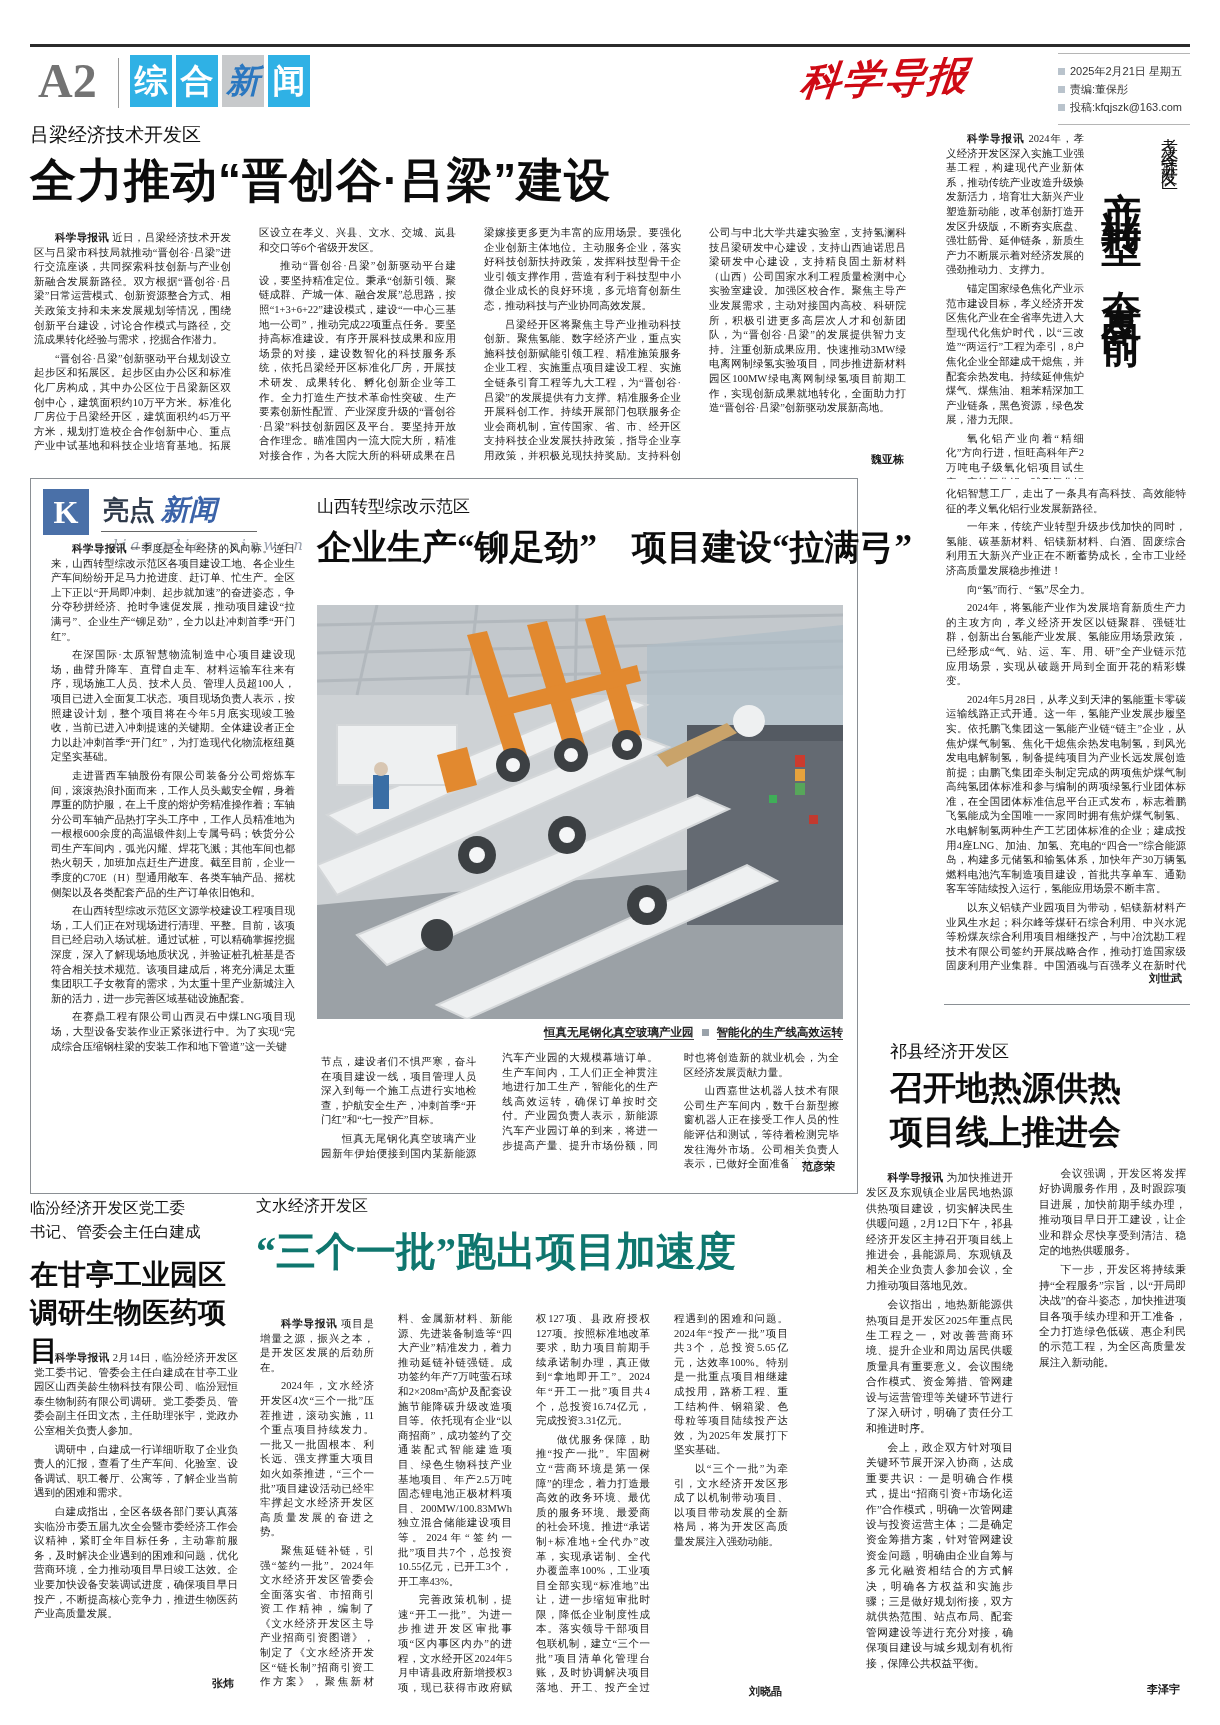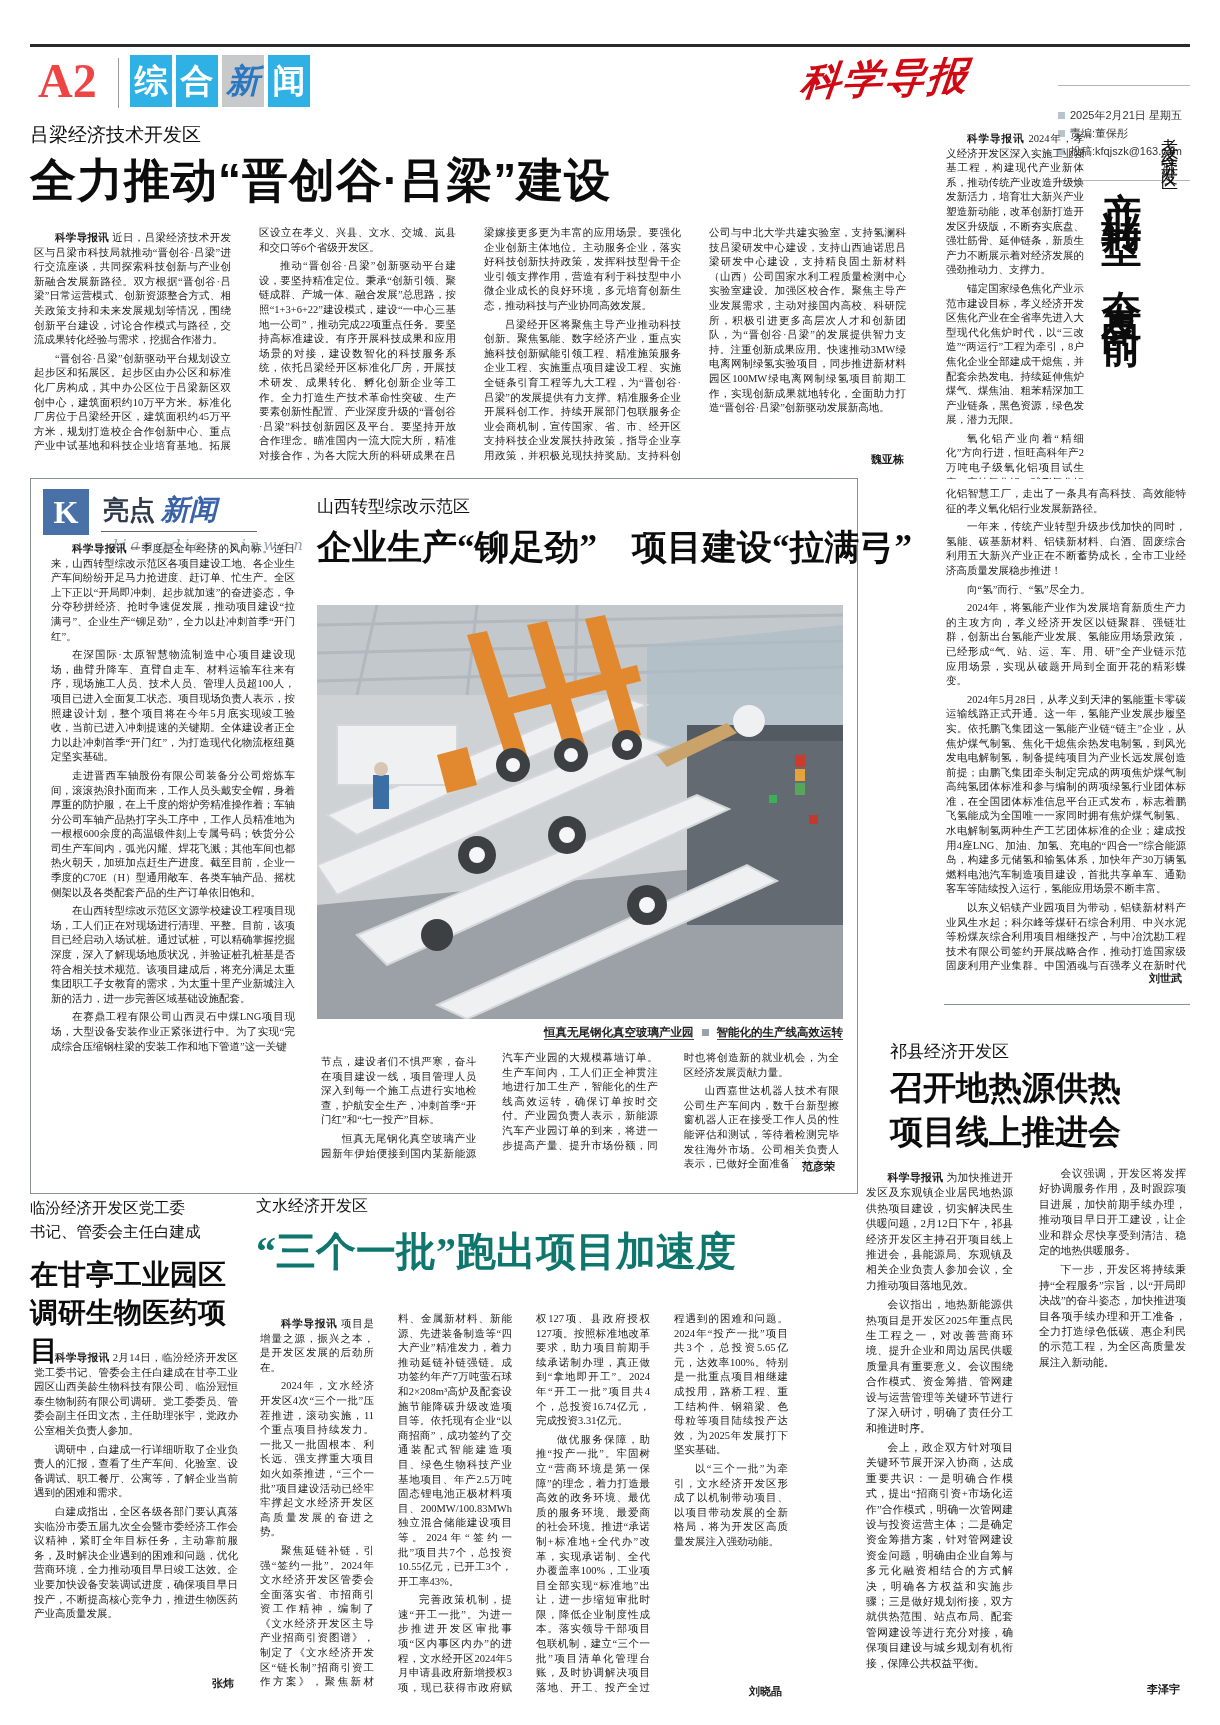--- a/index.html
+++ b/index.html
@@ -1,31 +1,31 @@
 <!DOCTYPE html>
 <html><head>
 <meta charset="utf-8">
 <style>
   html,body{margin:0;padding:0;background:#888;}
   #page{position:relative;width:1220px;height:1725px;background:#ffffff;margin:0 auto;overflow:hidden;
         font-family:"Liberation Serif","DejaVu Serif",serif;color:#1c1c1c;}
   .abs{position:absolute;}
   
   .top-rule{position:absolute;left:30px;top:44px;width:1160px;height:3px;background:#2b2b2b;}
-  .edition{position:absolute;left:38px;top:52px;font:700 48px/58px "Liberation Serif",serif;color:#ef4444;}
+  .edition{position:absolute;left:38px;top:52px;font:700 48px/58px "Liberation Serif",serif;color:#737373;}
   .hdr-vline{position:absolute;left:118px;top:58px;width:1px;height:50px;background:#9a9a9a;}
   .secboxes{position:absolute;left:130px;top:55px;}
   .secbox{display:inline-block;width:42px;height:52px;background:#2fb1e5;color:#fff;
           font:700 33px/52px "Liberation Sans",sans-serif;text-align:center;margin-right:4px;vertical-align:top;}
   .secbox.alt{background:#c7c9cb;color:#2a77c0;font-family:"DejaVu Serif",serif;font-style:italic;font-weight:700;}
   .masthead{position:absolute;left:800px;top:52px;width:170px;text-align:center;
             font-family:"DejaVu Serif",serif;font-style:italic;font-weight:700;font-size:40px;line-height:52px;
             color:#cf0a14;transform:skewX(-8deg) rotate(-2deg);letter-spacing:2px;white-space:nowrap;}
   .dateblock{position:absolute;left:1058px;top:53px;width:132px;border-top:1px solid #b5b5b5;border-bottom:1px solid #b5b5b5;
-             padding:20px 0;font:11px/18px "Liberation Sans",sans-serif;color:#333;margin-top:32px;}
+             padding:8px 0;font:11px/18px "Liberation Sans",sans-serif;color:#333;}
   .dateblock .row{white-space:nowrap;}
   .sq{display:inline-block;width:7px;height:7px;background:#b9c3cc;margin-right:5px;}
   
   .kicker{font-family:"Liberation Sans",sans-serif;font-size:19px;color:#111;}
   .body{font-size:10.5px;line-height:14.6px;text-align:justify;overflow:hidden;column-fill:auto;}
   .body p{margin:4px;text-indent:2em;}
   .body p b{font-family:"Liberation Sans",sans-serif;}
   .cont p:first-child{text-indent:0;}
   .byline-abs{position:absolute;background:#fff;font-weight:700;font-size:11px;padding:0 4px 0 14px;}
   

